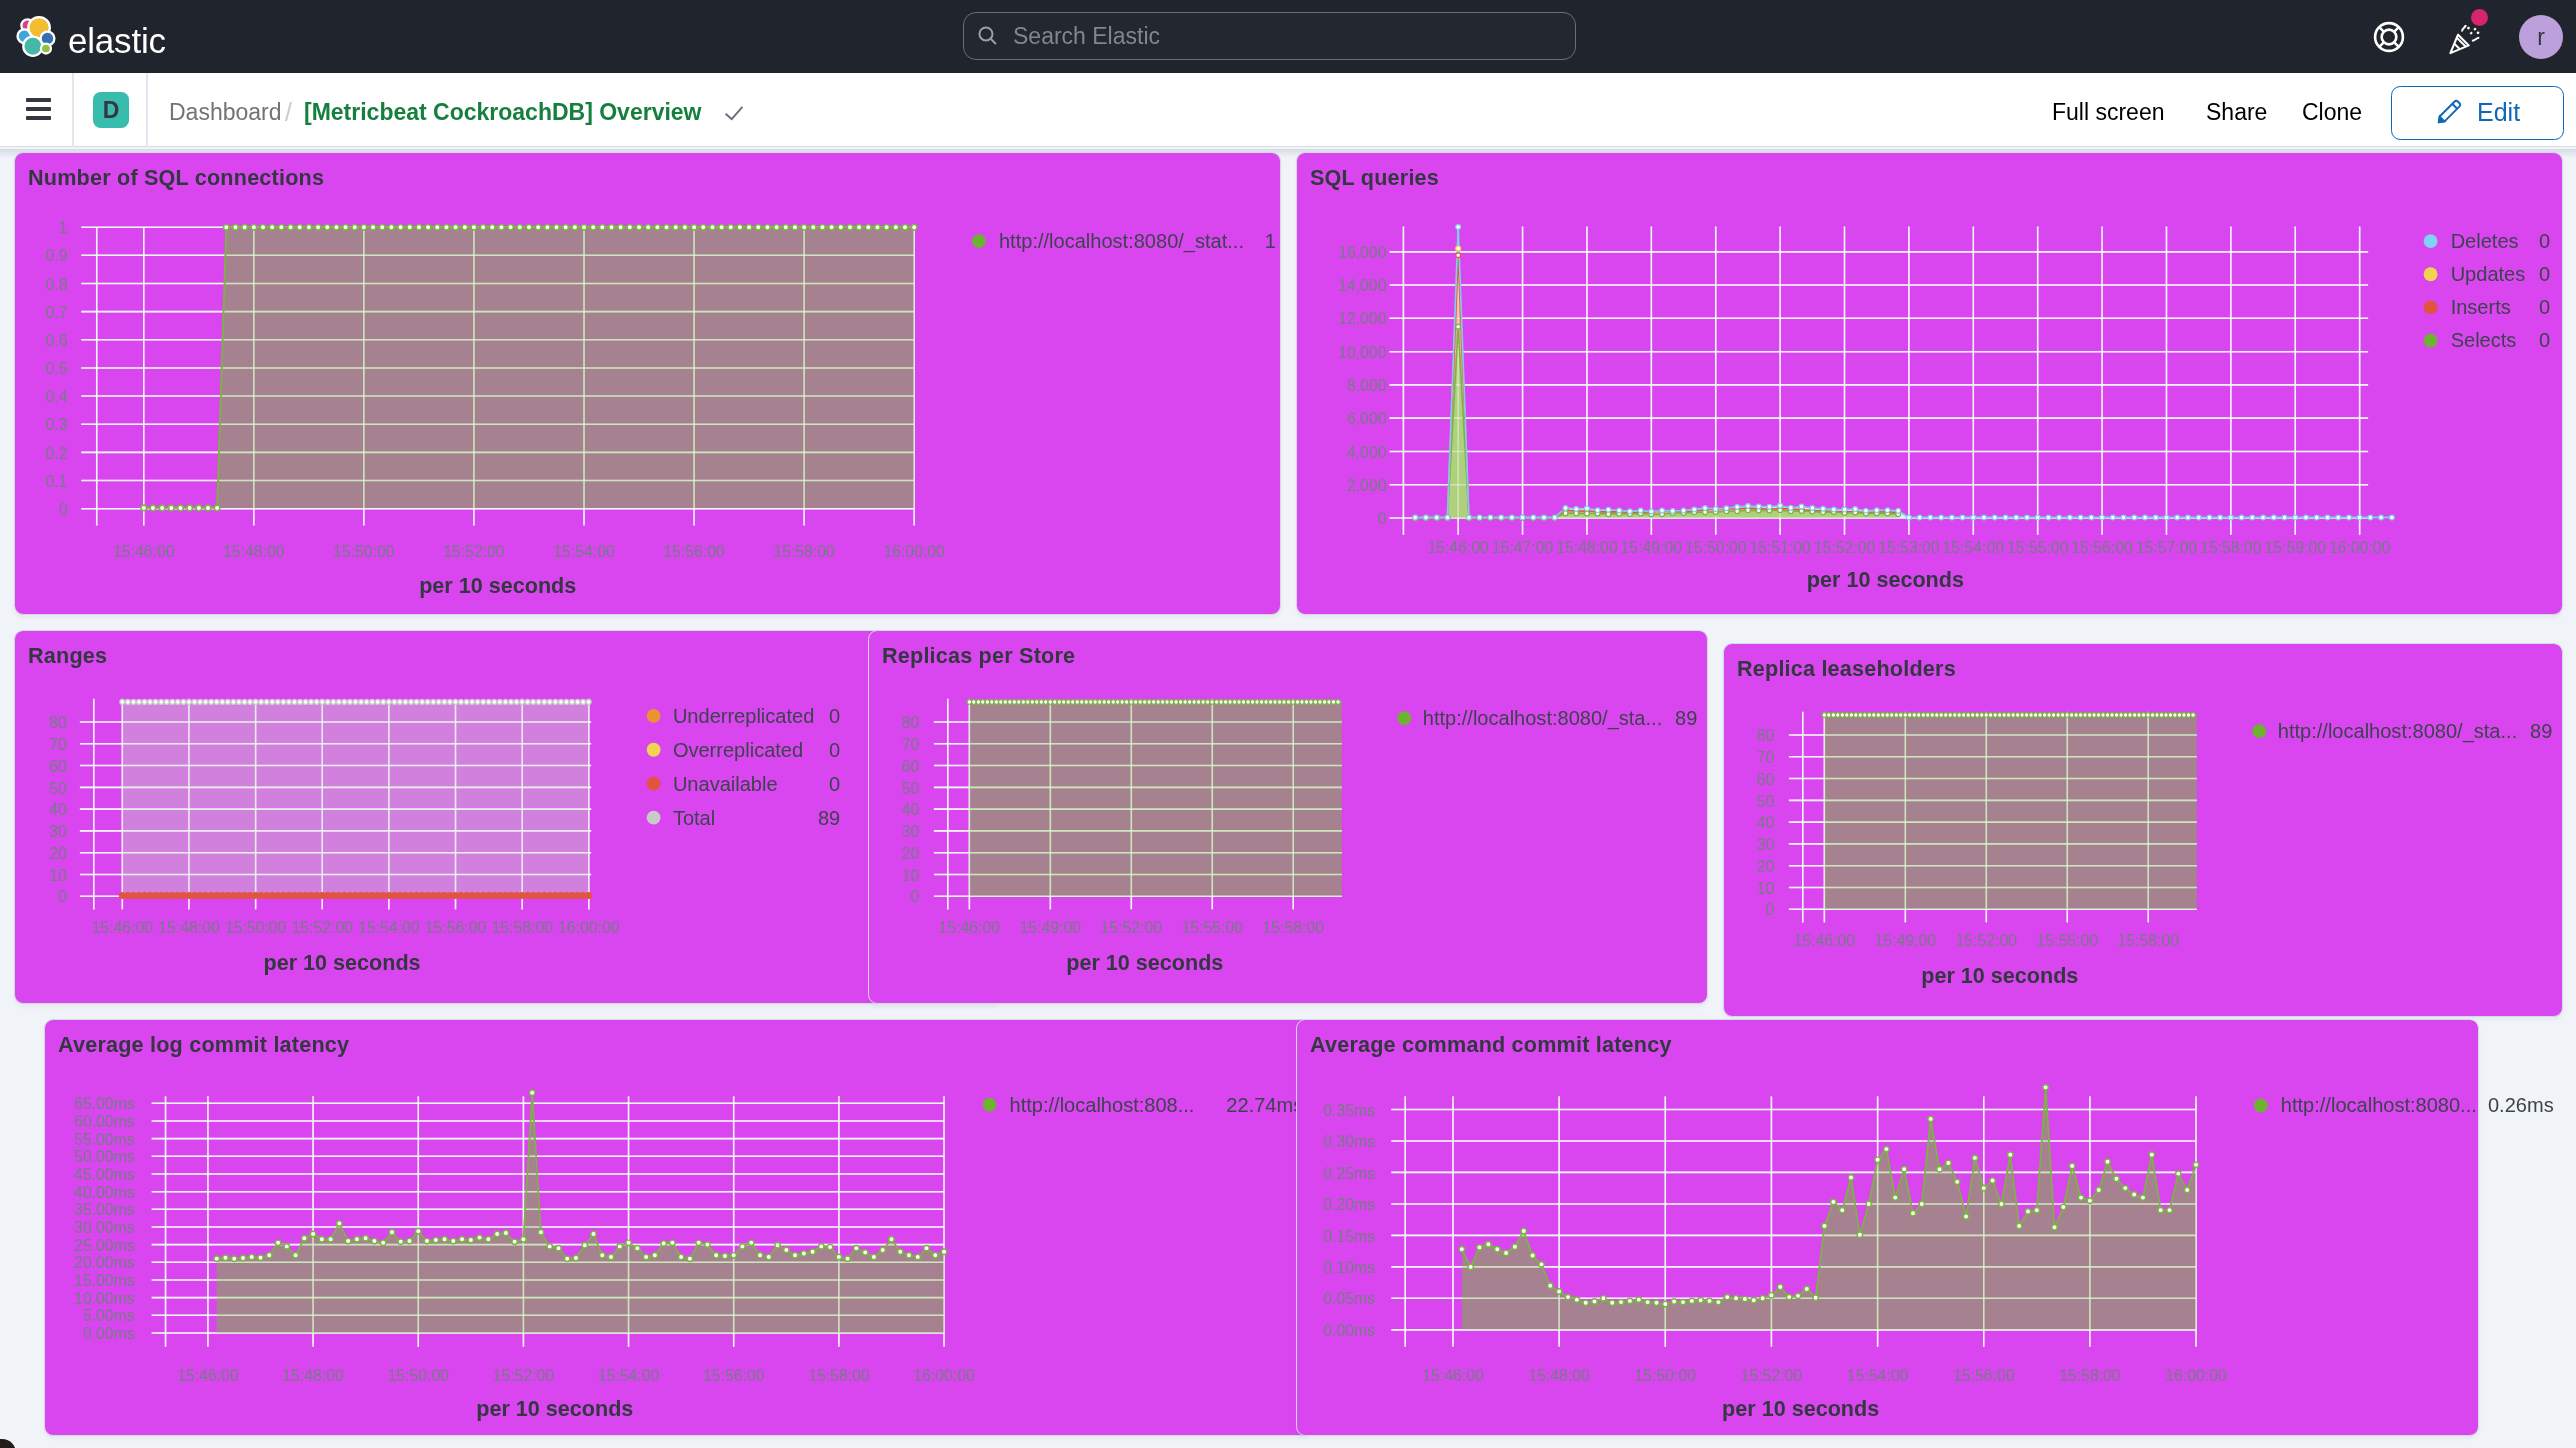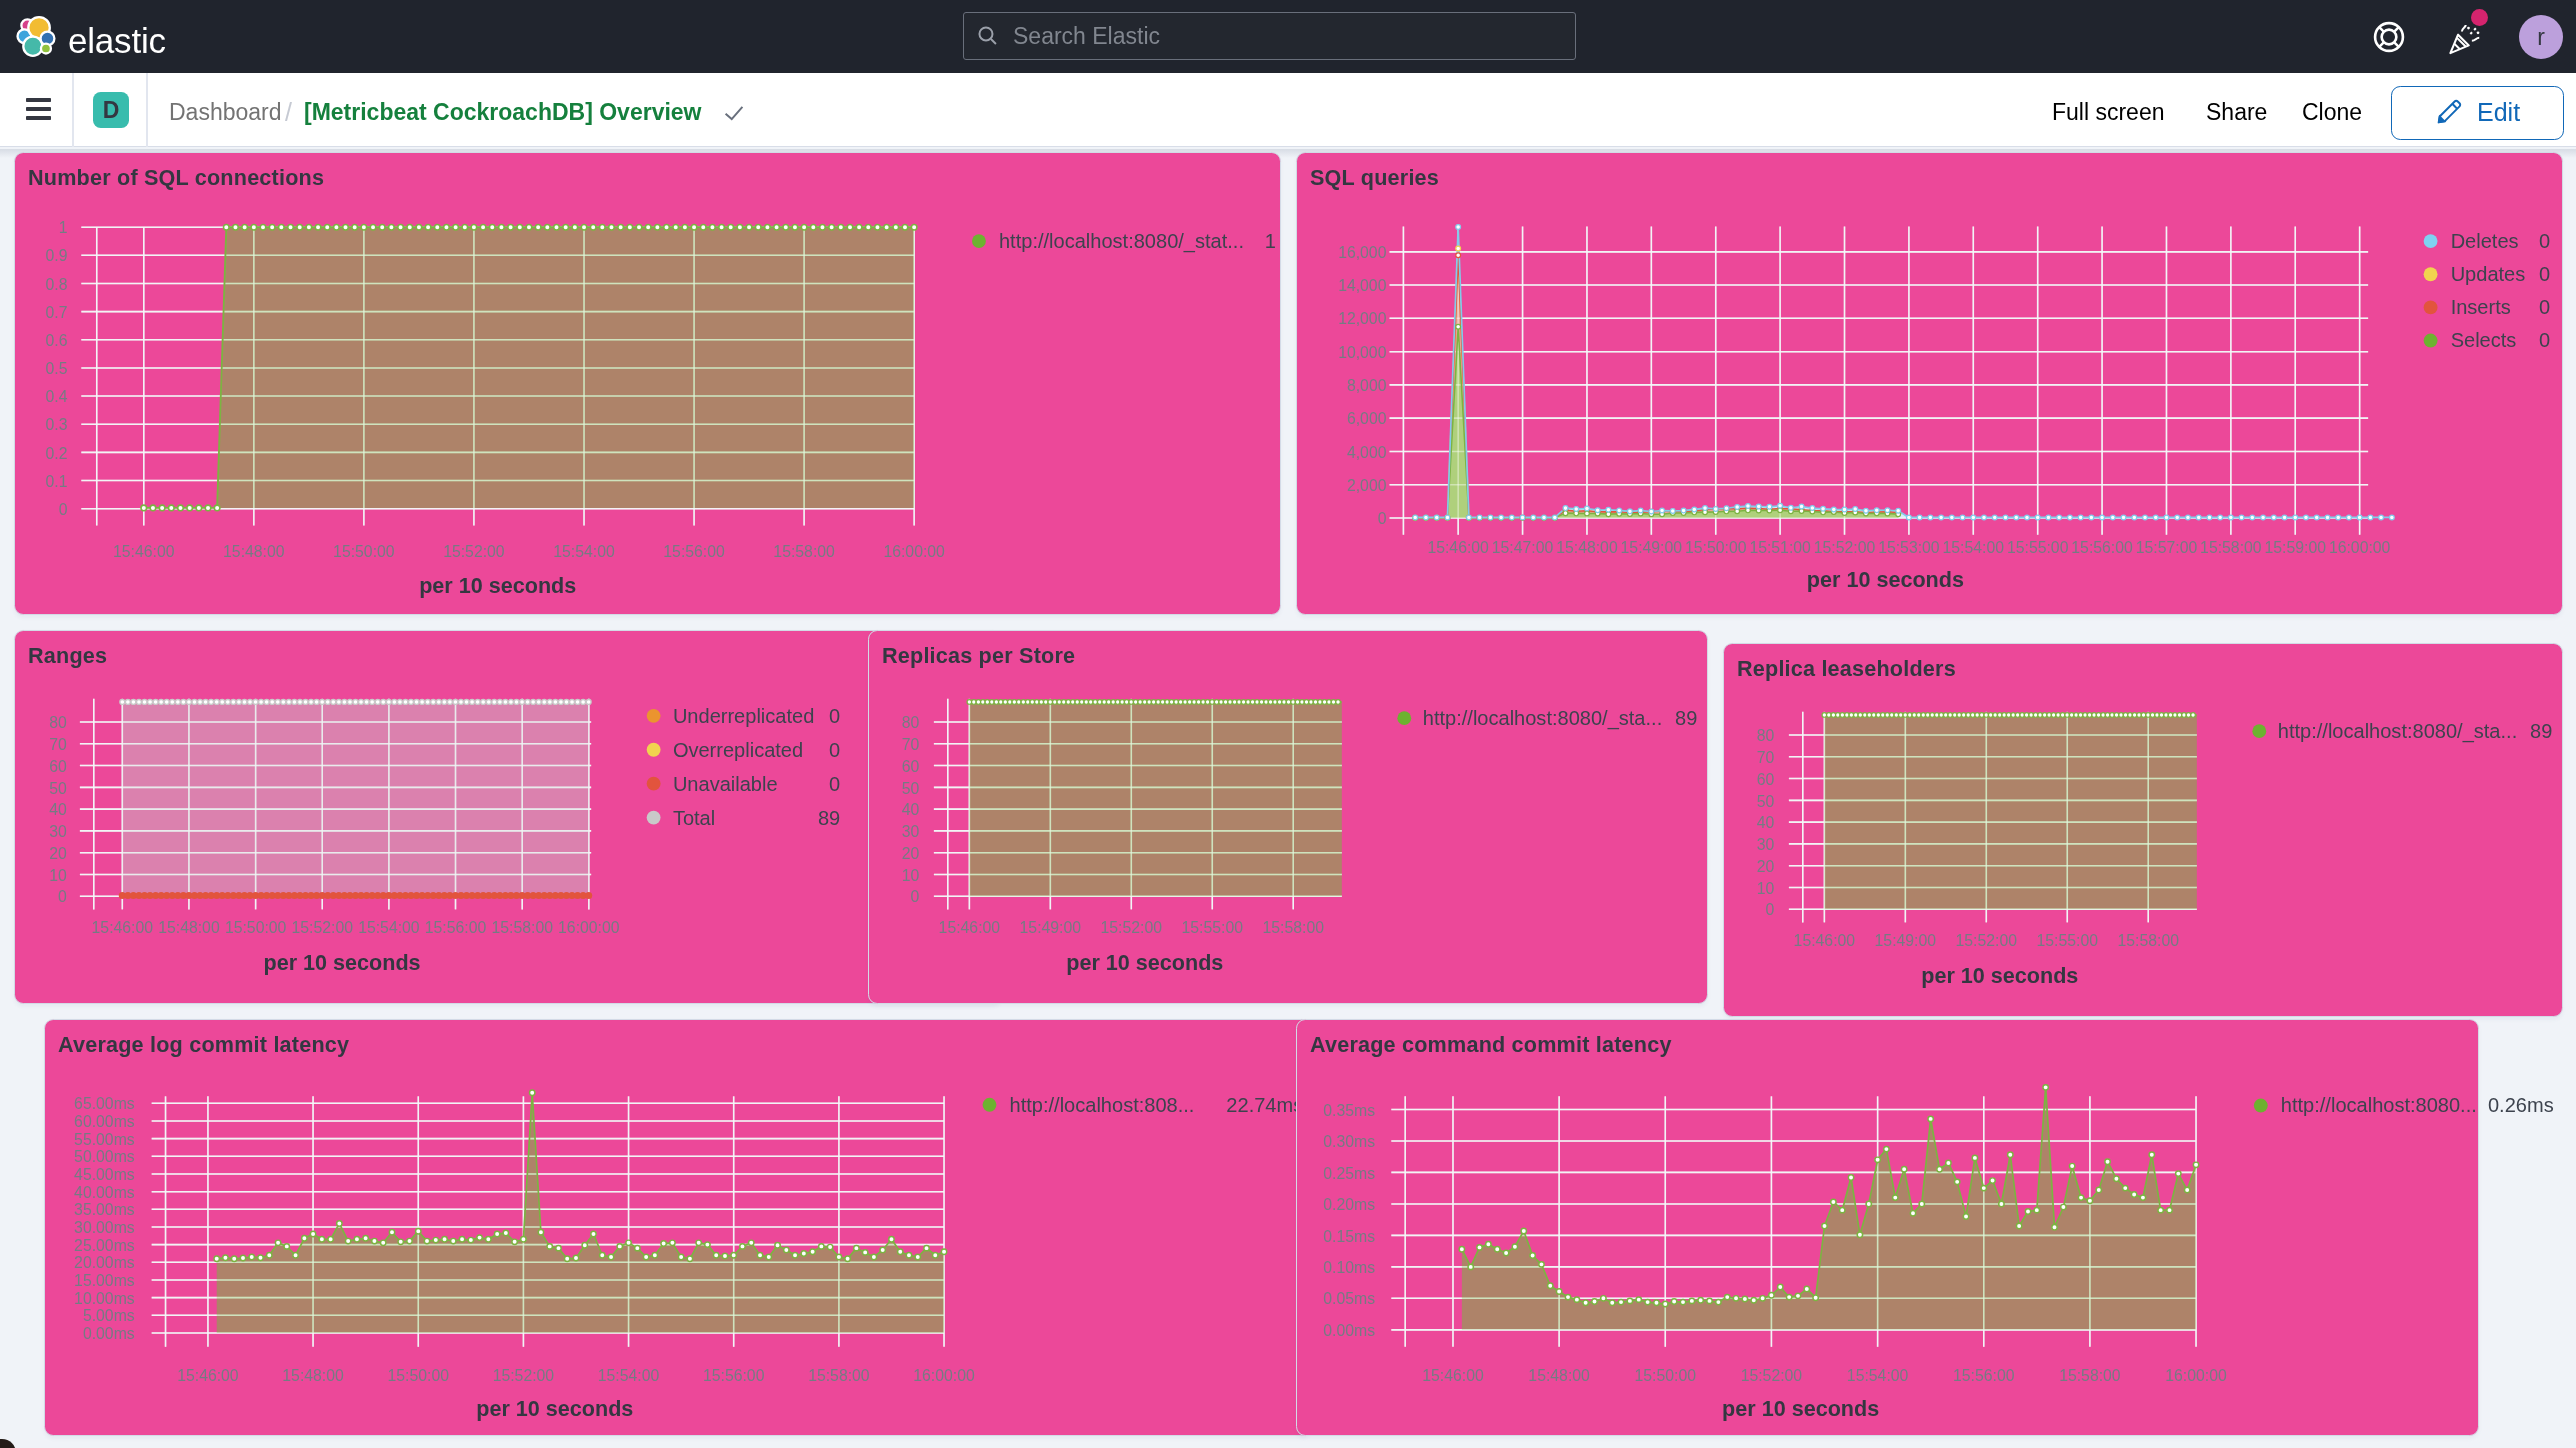--- a/index.html
+++ b/index.html
@@ -1,37 +1,37 @@
 <!DOCTYPE html>
 <html style="font-size:12.3px"><head><meta charset="utf-8"><style>
 *{margin:0;padding:0;box-sizing:border-box;}
 html,body{width:2576px;height:1448px;overflow:hidden;font-family:"Liberation Sans",sans-serif;}
 body{background:#f0f3f8;position:relative;}
 .navbar{position:absolute;left:0;top:0;width:2576px;height:73px;background:#20242d;}
 .crumbbar{position:absolute;left:0;top:73px;width:2576px;height:74px;background:#fff;border-bottom:1.5px solid #d8dde8;}
 .shadow{position:absolute;left:0;top:149px;width:2576px;height:9.3px;background:linear-gradient(to bottom,rgba(140,150,170,0.25),rgba(140,150,170,0));}
-.panel{position:absolute;background:#ec4899;border:1.5px solid #D3DAE6;border-radius:9.3px;box-shadow:0 2.3px 3.9px rgba(90,100,130,0.06);}
+.panel{position:absolute;background:#d946ef;border:1.5px solid #D3DAE6;border-radius:9.3px;box-shadow:0 2.3px 3.9px rgba(90,100,130,0.06);}
 .ptitle{position:absolute;left:13px;top:11.6px;font-size:21.6px;font-weight:bold;color:#343741;letter-spacing:0.2px;}
 .vsep{position:absolute;top:73px;width:1.5px;height:74px;background:#E2E6EF;}
 .hlink{position:absolute;top:99px;font-size:23px;color:#000000;}
 </style></head>
 <body>
 <div class="navbar"></div>
 <svg width="43" height="48" viewBox="0 0 56 62" style="position:absolute;left:16px;top:13px;">
 <g stroke="#fff" stroke-width="3">
 <circle cx="15" cy="16" r="8" fill="#D6418A"></circle>
 <circle cx="11" cy="30" r="9" fill="#3EA4DC"></circle>
 <circle cx="30" cy="19" r="14" fill="#F2BC33"></circle>
 <circle cx="22" cy="43" r="12.5" fill="#45B9A9"></circle>
 <circle cx="41" cy="33" r="9" fill="#3371B1"></circle>
 <circle cx="39" cy="46" r="6.5" fill="#91C23E"></circle>
 </g>
   </svg>
 <div style="position:absolute;left:68px;top:19px;font-size:35px;line-height:43px;color:#fff;letter-spacing:-0.2px;">elastic</div>
-<div style="position:absolute;left:963px;top:11.6px;width:613px;height:48px;border:1.5px solid #696f7b;border-radius:3px;background:#23272f;">
+<div style="position:absolute;left:963px;top:11.6px;width:613px;height:48px;border:1.5px solid #696f7b;border-radius:13px;background:#23272f;">
 <svg width="23" height="23" viewBox="0 0 30 30" style="position:absolute;left:12.3px;top:11.6px;" fill="none" stroke="#9ba0aa" stroke-width="2.6">
 <circle cx="13" cy="13" r="8.5"></circle>
       <line x1="19.5" y1="19.5" x2="26" y2="26"></line>
     </svg>
 <div style="position:absolute;left:49px;top:10.8px;font-size:23px;color:#81868f;">Search Elastic</div>
 </div>
 <svg width="34" height="34" viewBox="0 0 44 44" style="position:absolute;left:2372px;top:20px;">
 <circle cx="22" cy="22" r="18" fill="none" stroke="#fff" stroke-width="3.4"></circle>
 <circle cx="22" cy="22" r="9.5" fill="none" stroke="#fff" stroke-width="3.4"></circle>
 <g stroke="#fff" stroke-width="3.2" transform="rotate(45 22 22)">

